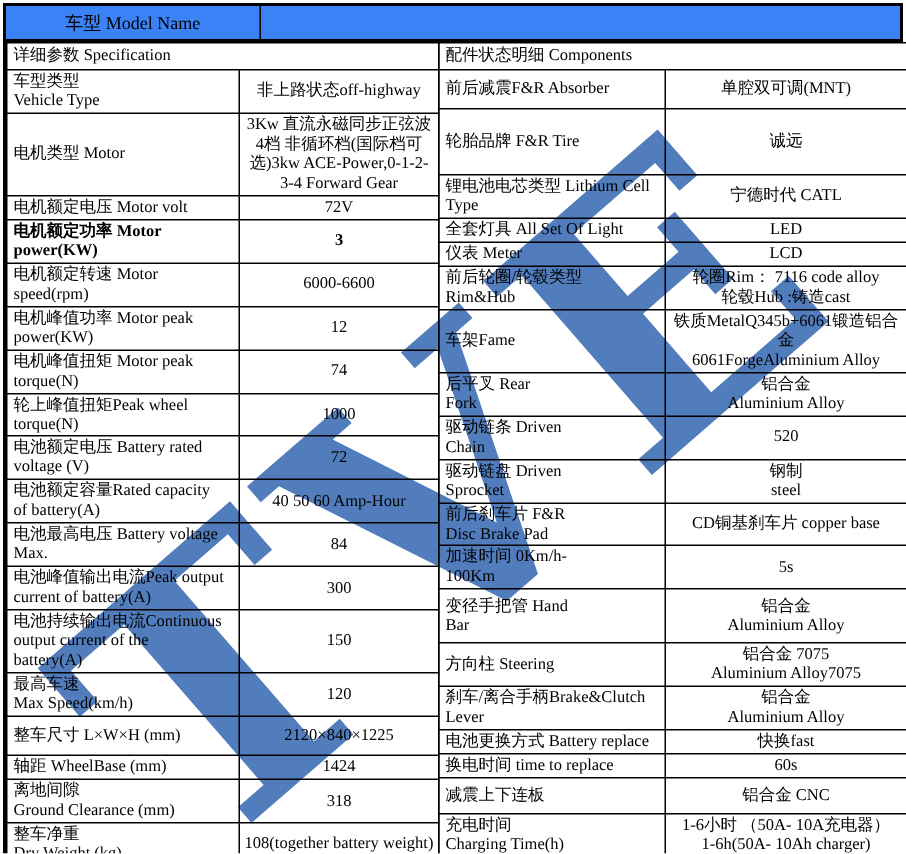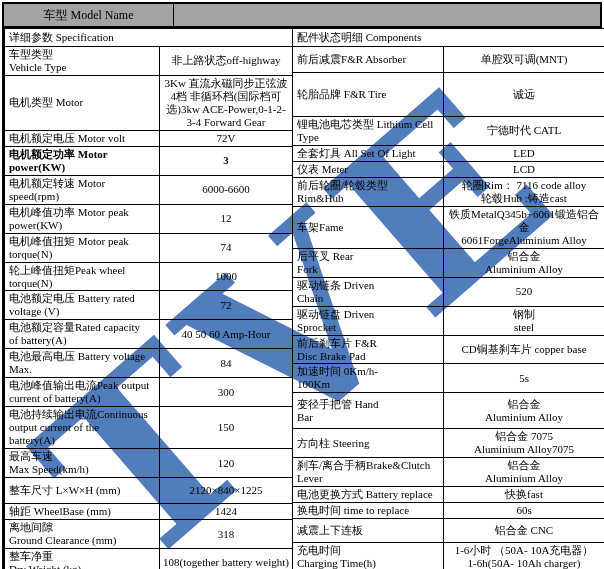--- a/index.html
+++ b/index.html
@@ -59,21 +59,21 @@
   td.lbl{text-align:left;padding-left:4px;}
   td.val{text-align:center;}
 </style>
 </head>
 <body>
 
 <div class="sheet">
   <div class="watermark" style="color: rgb(68, 114, 184);">TVE</div>
 
   <div class="frame">
-    <table class="header-table" style="background: #a3a3a3;">
+    <table class="header-table" style="background: #3b82f6;">
       <tbody>
           <tr>
         <td class="model-name-cell">车型 Model Name</td>
         <td></td>
       </tr>
     </tbody>
       </table>
 
     <div class="body">
       <table class="half-table left-table">

